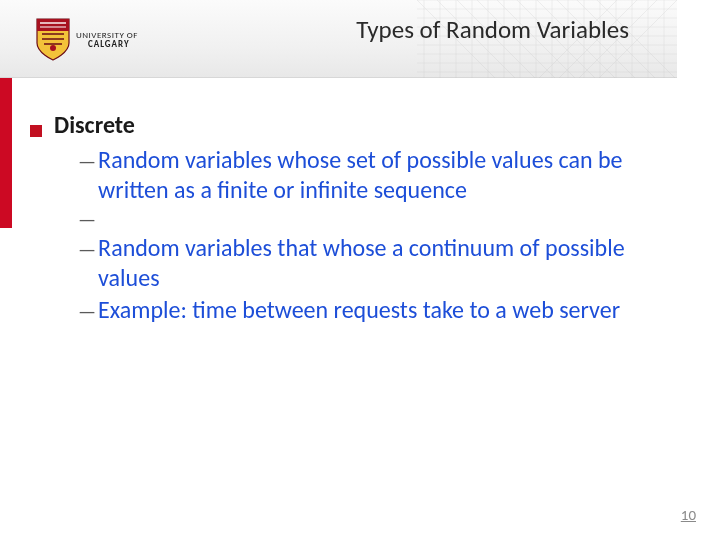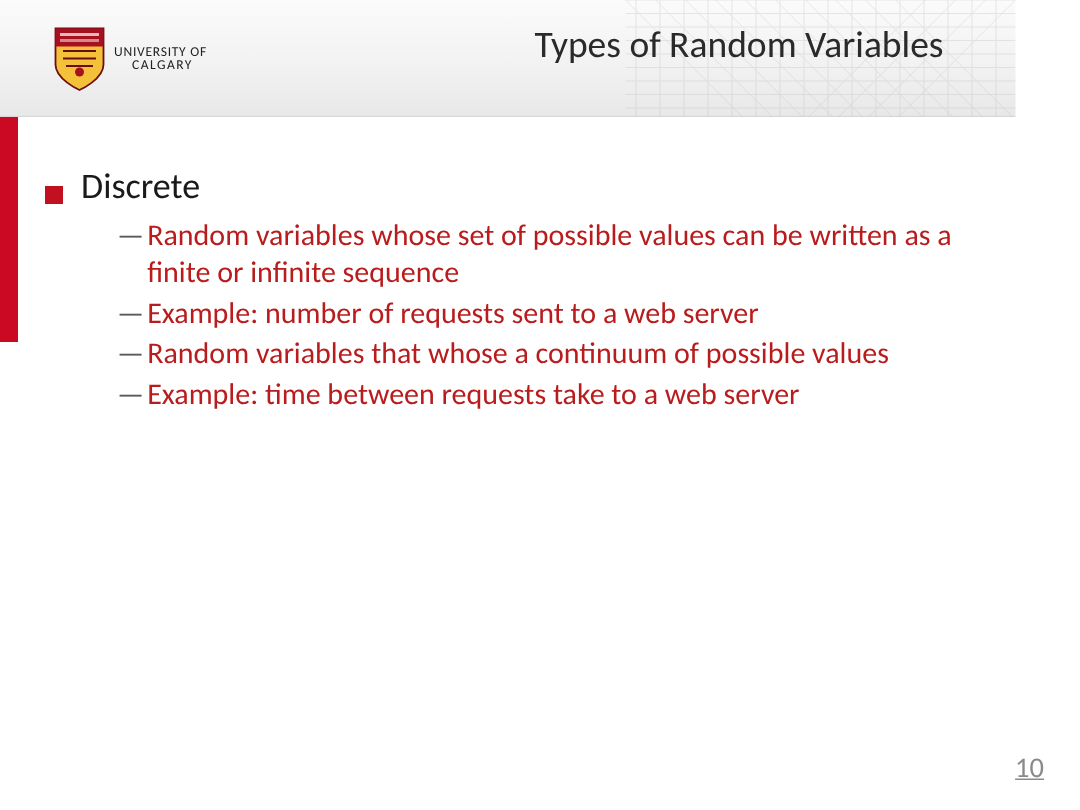--- a/index.html
+++ b/index.html
@@ -38,21 +38,21 @@
     position: relative;
     margin-right: 6px;
   }
   .logo-text {
     font-size: 9px;
     letter-spacing: 0.5px;
     color: #222;
     line-height: 1.05;
   }
   .logo-text .line1 { font-weight: 400; }
-  .logo-text .line2 { font-weight: 400; letter-spacing: 1px; padding-left: 12px; }
+  .logo-text .line2 { font-weight: 700; letter-spacing: 1px; padding-left: 12px; }
   .title {
     position: absolute;
     right: 48px;
     top: 14px;
     font-size: 25px;
     color: #2a2a2a;
     font-weight: 400;
     margin-left: 10px;
   }
   .red-edge {
@@ -80,46 +80,46 @@
     width: 12px; height: 12px;
     background: #c21021;
     flex: 0 0 12px;
     margin-right: 12px;
     position: relative;
     top: 4px;
   }
   .lvl1 .text {
     font-size: 24px;
     color: #1a1a1a;
-    font-weight: 400;
+    font-weight: 700;
   }
   .lvl2 {
     display: flex;
     align-items: baseline;
     margin-left: 48px;
     margin-bottom: 2px;
   }
   .lvl2 .dash {
     flex: 0 0 18px;
     margin-right: 2px;
     font-size: 20px;
     color: #5a5a5a;
     line-height: 1.2;
   }
   .lvl2 .text {
-    font-size: 20px;
-    color: #b91c1c;
+    font-size: 24px;
+    color: #1d4ed8;
     line-height: 1.25;
     max-width: 560px;
   }
   .page-number {
     position: absolute;
     right: 24px;
     bottom: 16px;
-    font-size: 19px;
+    font-size: 15px;
     color: #8a8a8a;
     text-decoration: underline;
   }
 </style>
 </head>
 <body>
 
 <div class="header">
   <svg class="header-pattern" viewBox="0 0 260 78" preserveAspectRatio="none">
     <g stroke="#b8b8b8" stroke-width="0.6" fill="none">
@@ -192,21 +192,20 @@
   <div class="lvl1">
     <div class="bullet"></div>
     <div class="text">Discrete</div>
   </div>
   <div class="lvl2">
     <div class="dash">—</div>
     <div class="text">Random variables whose set of possible values can be written as a finite or infinite sequence</div>
   </div>
   <div class="lvl2">
     <div class="dash">—</div>
-    <div class="text">Example: number of requests sent to a web server</div>
   </div>
 
   <div class="lvl2">
     <div class="dash">—</div>
     <div class="text">Random variables that whose a continuum of possible values</div>
   </div>
   <div class="lvl2">
     <div class="dash">—</div>
     <div class="text">Example: time between requests take to a web server</div>
   </div>

